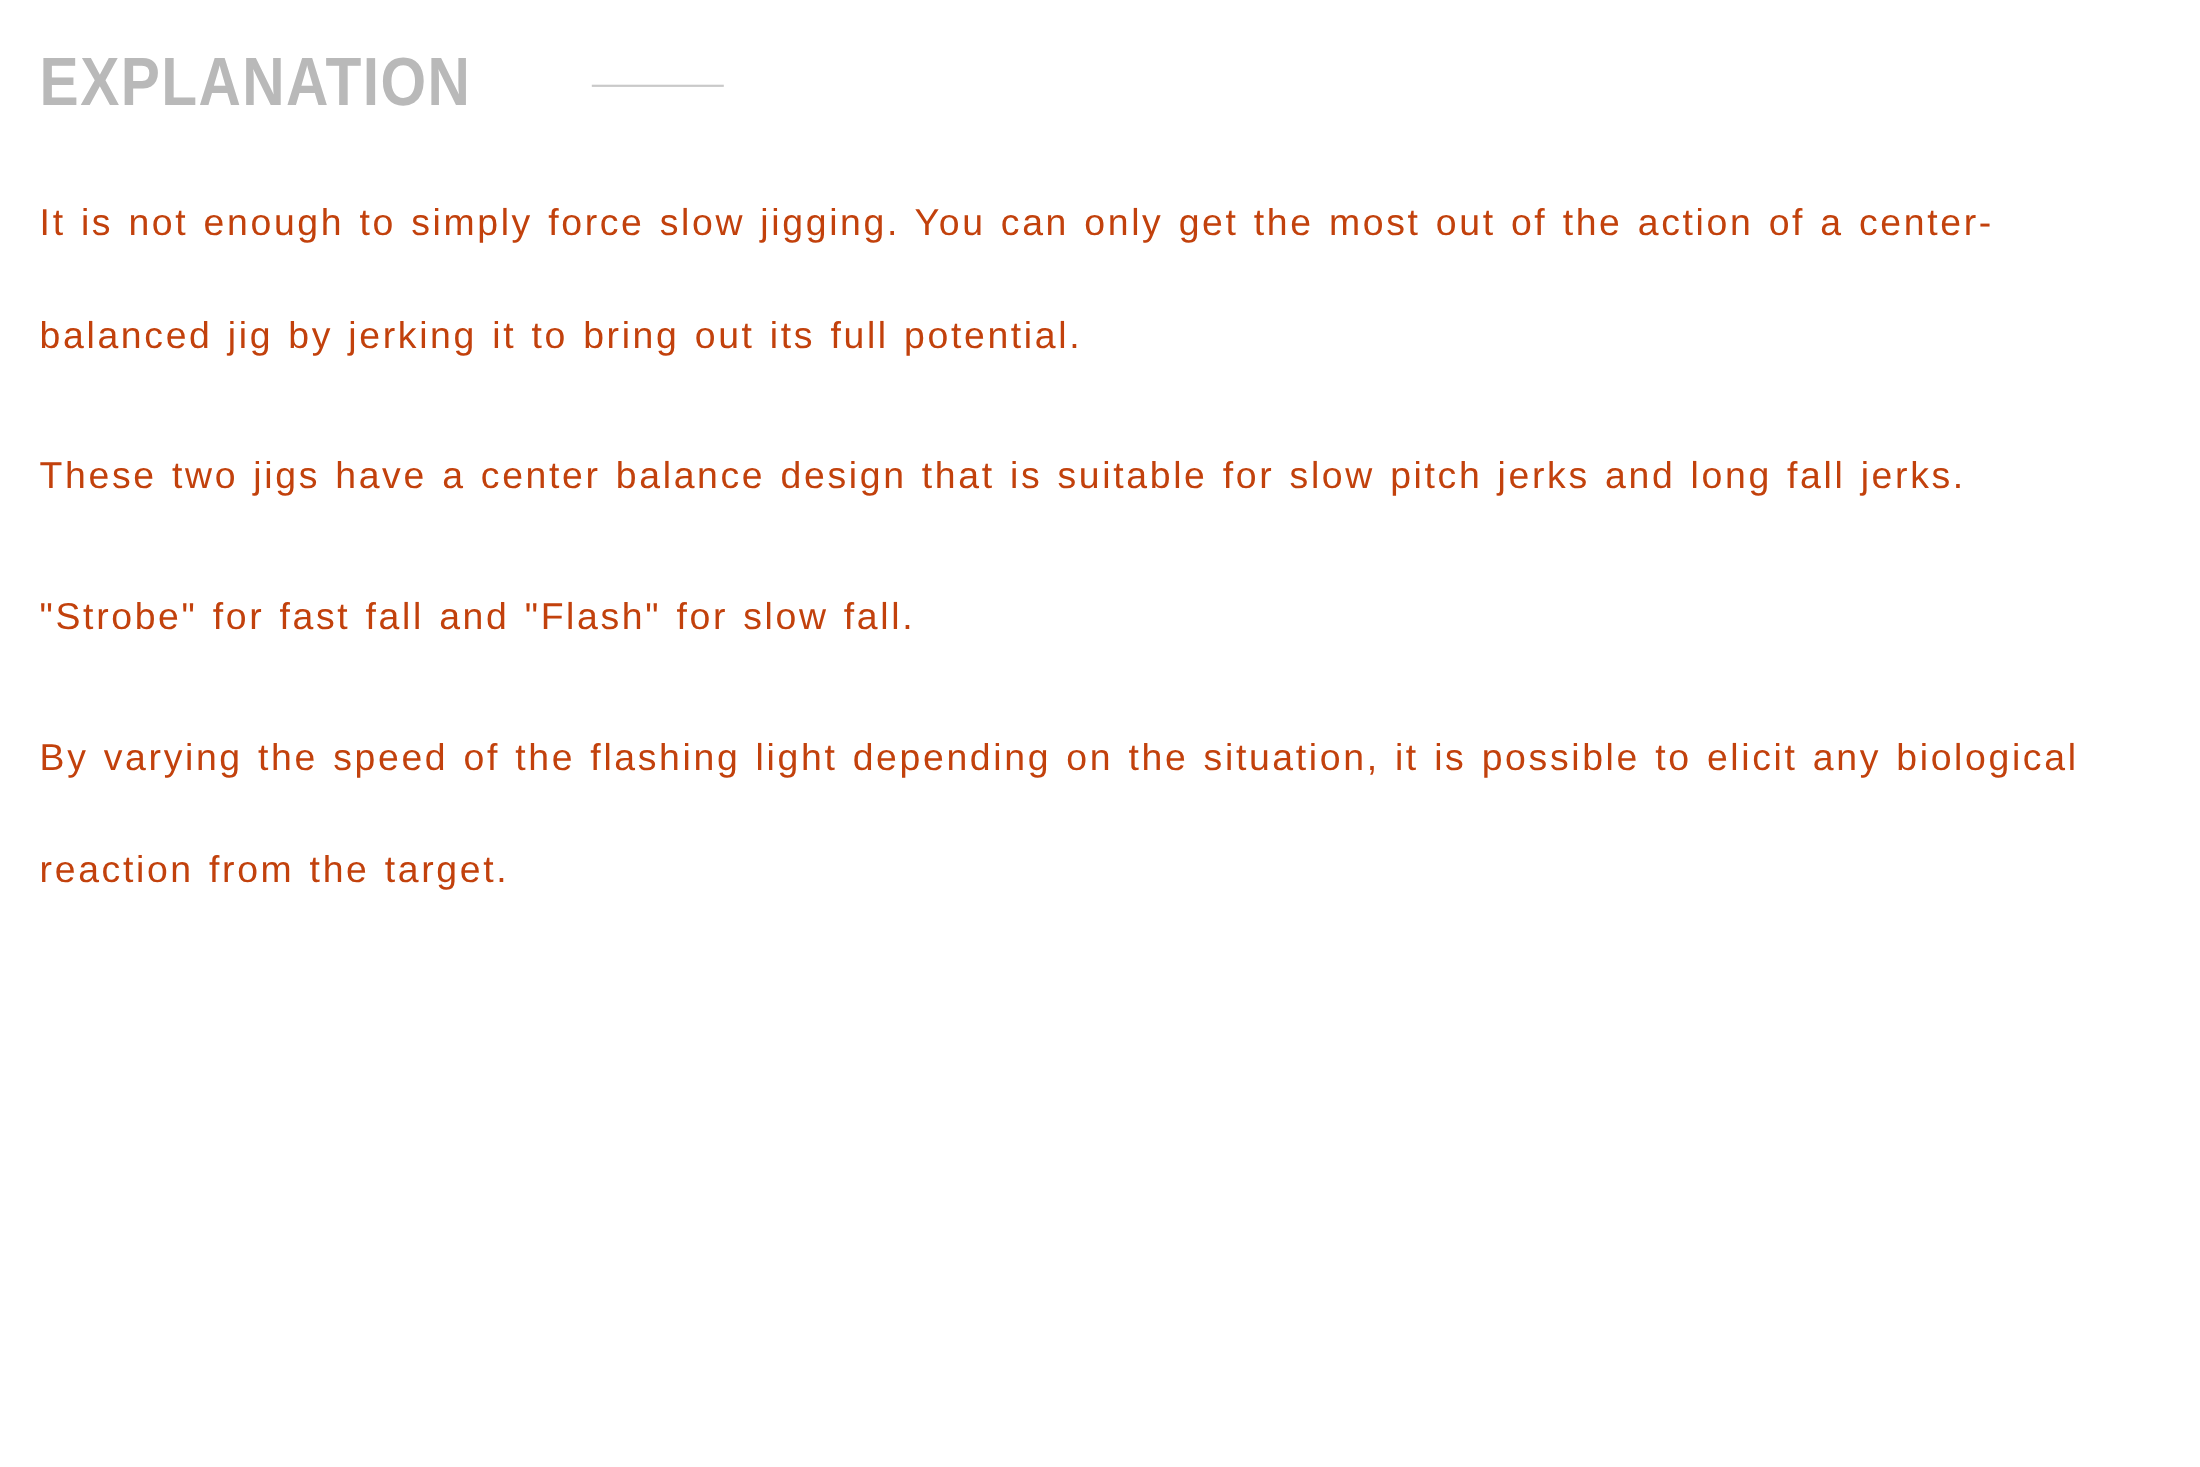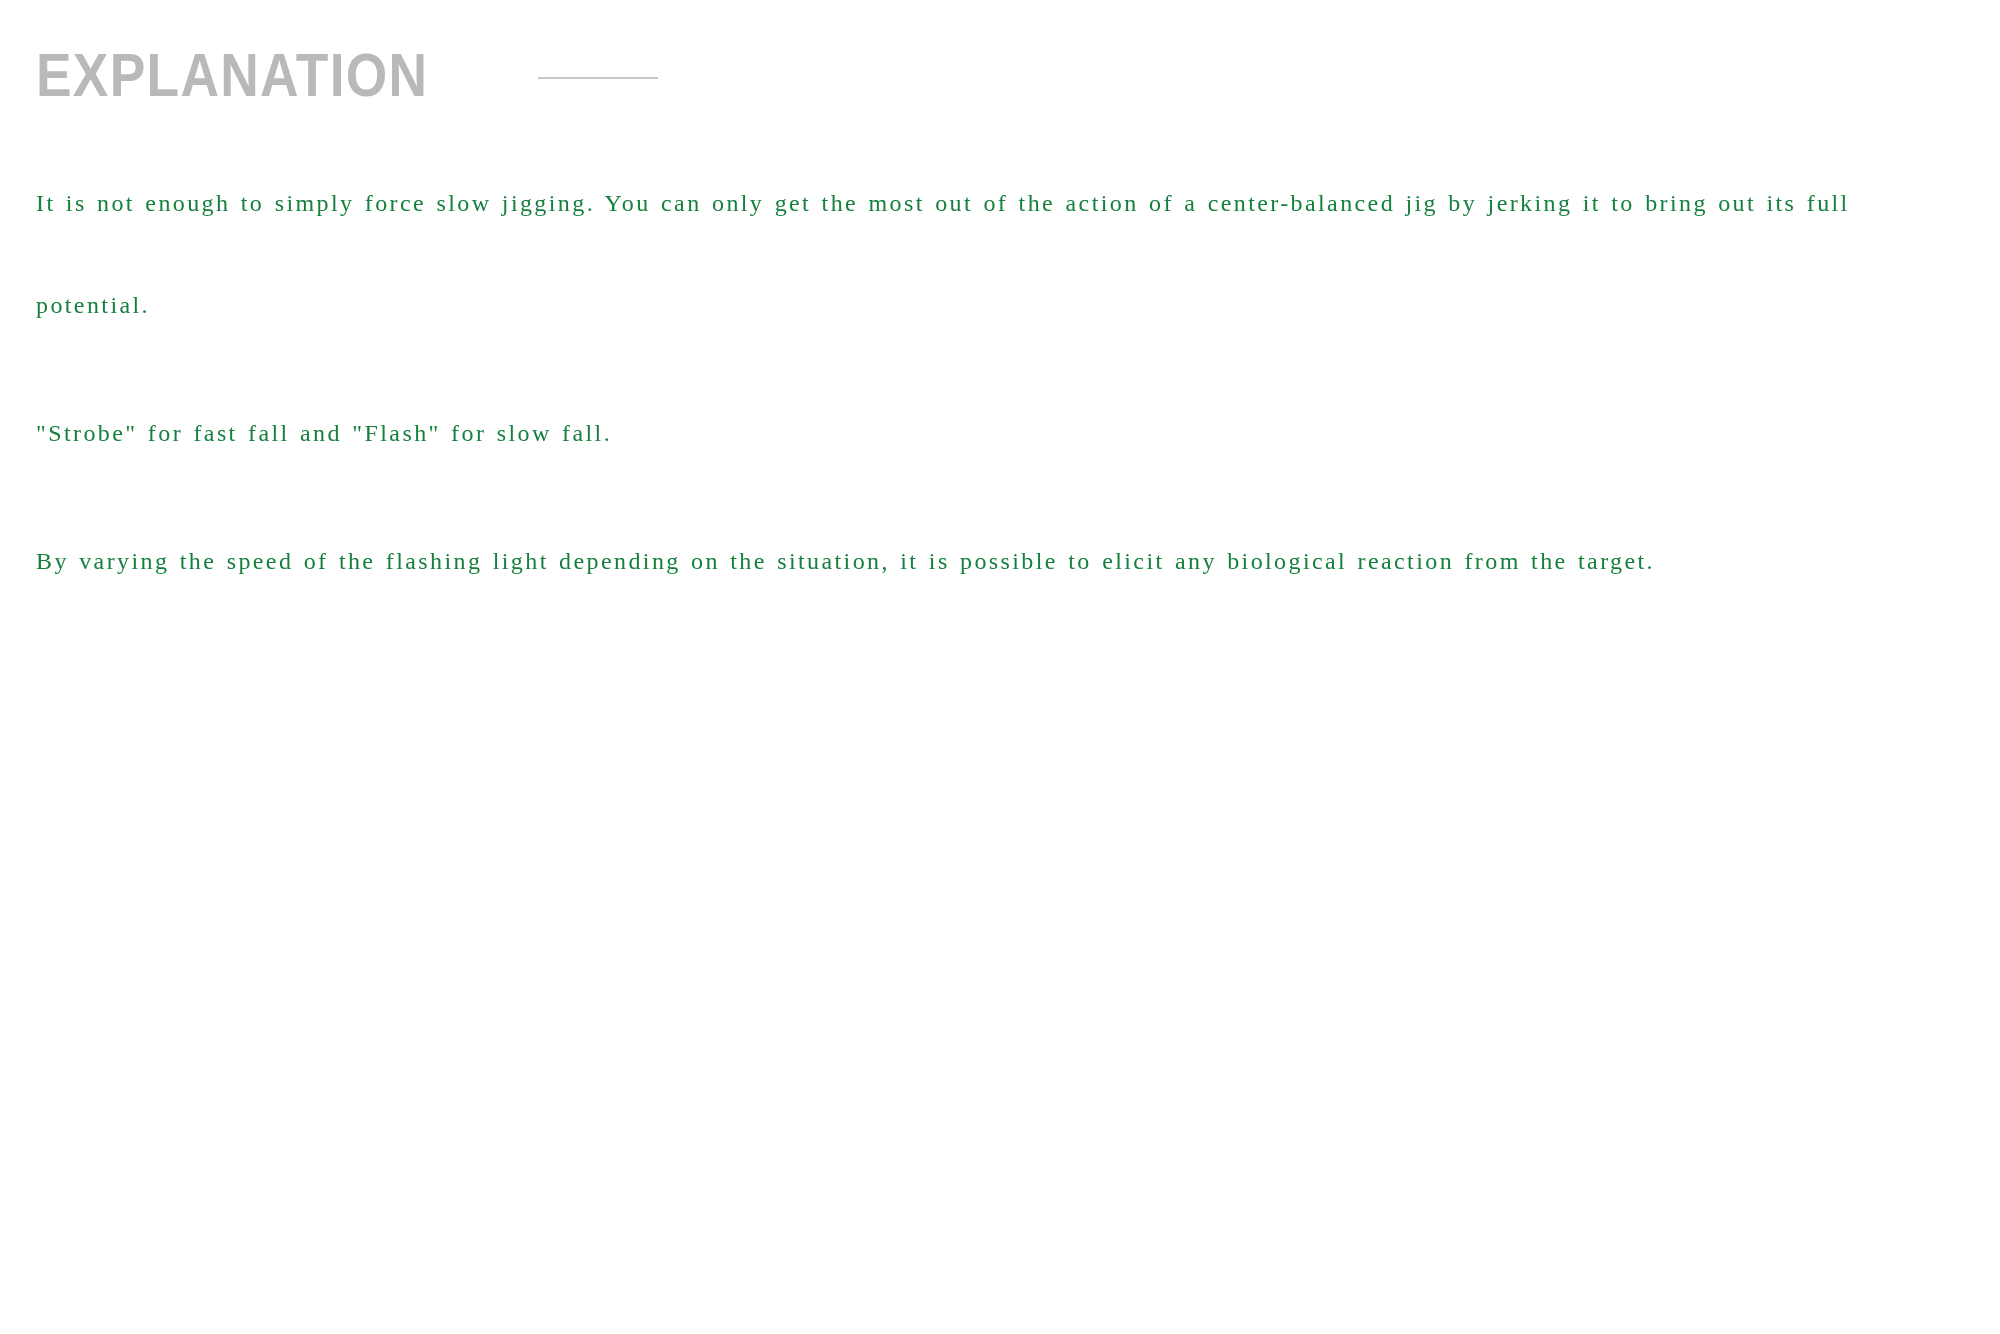--- a/index.html
+++ b/index.html
@@ -46,40 +46,41 @@
     background: #c9c9c9;
     margin-top: 6px;
     flex: none;
   }
 
   
   .body-copy {
     max-width: 1900px;
   }
   .para {
-    font-family: Liberation Serif, serif;
-    font-size: 24px;
+    font-family: Liberation Sans, sans-serif;
+    font-size: 34px;
     line-height: 102px;
     letter-spacing: 2.4px;
-    color: #15803d;
+    color: #c2410c;
     margin: 0 0 26px 0;
     word-spacing: 2px;
     white-space: pre-wrap;
   }
   .para:last-child { margin-bottom: 0; }
 </style>
 </head>
 <body>
 
 <div class="page">
 
   <div class="heading-row">
     <div class="heading-title">EXPLANATION</div>
     <div class="heading-rule"></div>
   </div>
 
   <div class="body-copy">
     <p class="para">It is not enough to simply force slow jigging. You can only get the most out of the action of a center-balanced jig by jerking it to bring out its full potential.</p>
+    <p class="para">These two jigs have a center balance design that is suitable for slow pitch jerks and long fall jerks.</p>
     <p class="para">"Strobe" for fast fall and "Flash" for slow fall.</p>
     <p class="para">By varying the speed of the flashing light depending on the situation, it is possible to elicit any biological reaction from the target.</p>
   </div>
 
 </div>
 
 </body></html>

